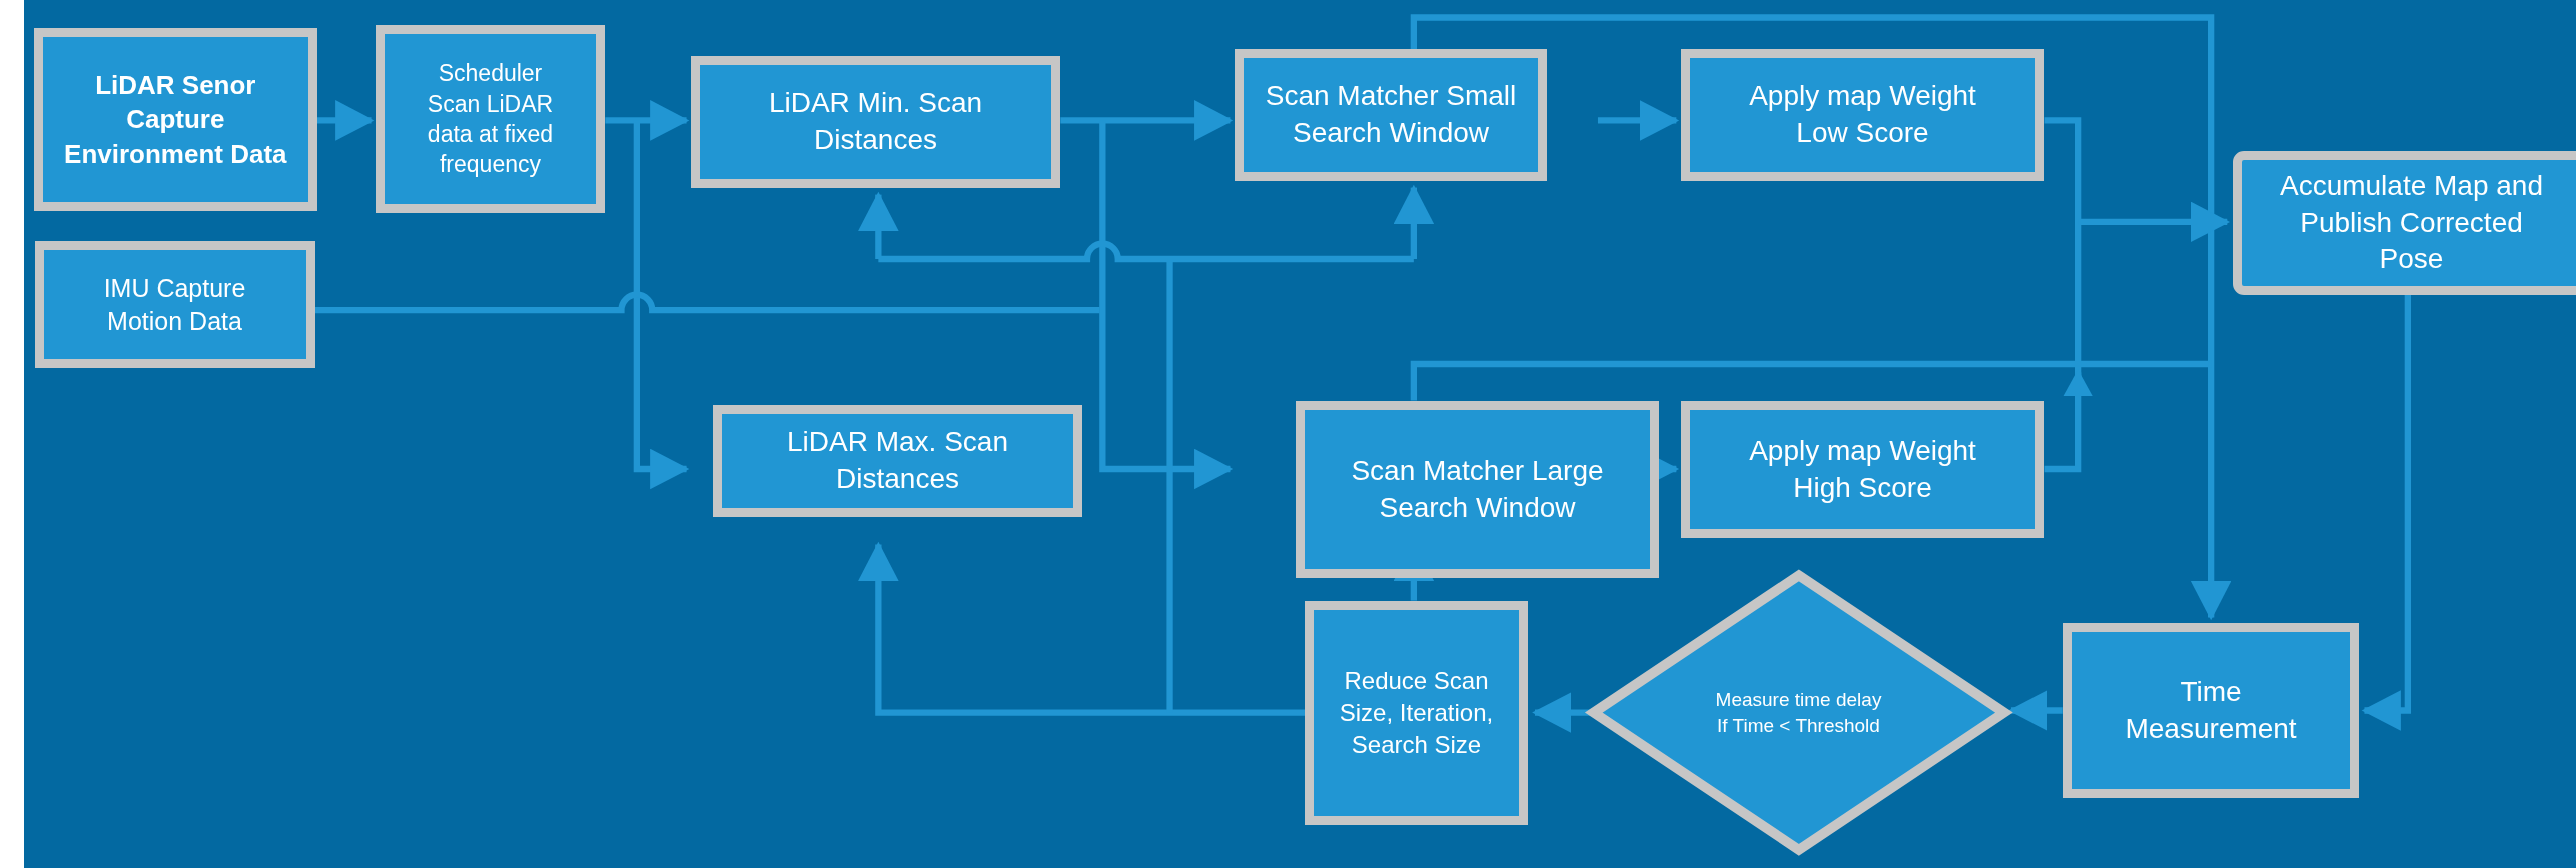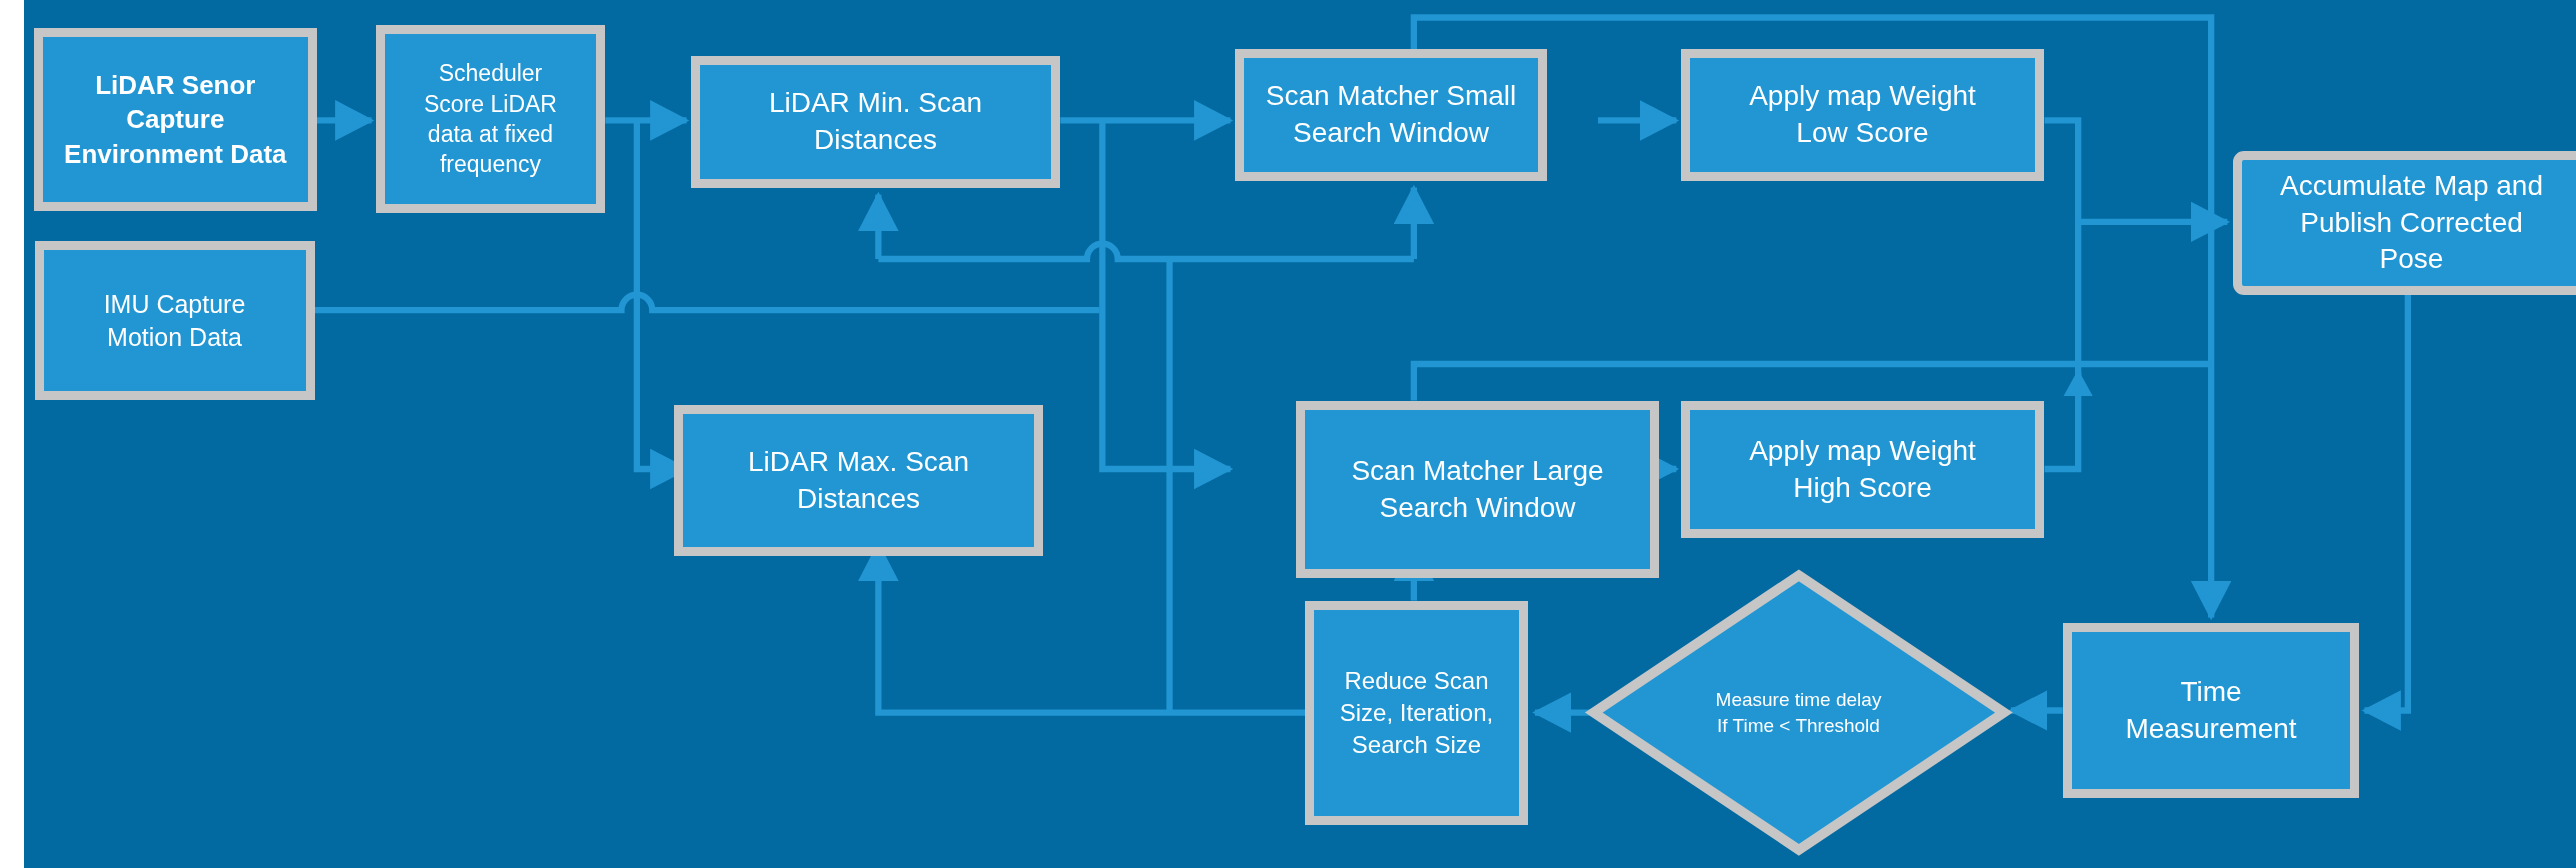--- a/index.html
+++ b/index.html
@@ -106,36 +106,36 @@
   </svg>
 
   <div class="node" style="left:9.8px;top:28px;width:283px;height:183px;">
     <div class="lbl bold fs37">LiDAR Senor
 Capture
 Environment Data</div>
   </div>
 
   <div class="node" style="left:352px;top:25px;width:229px;height:188px;">
     <div class="lbl fs33">Scheduler
-Score LiDAR
+Scan LiDAR
 data at fixed
 frequency</div>
   </div>
 
   <div class="node" style="left:667px;top:56px;width:369px;height:132px;">
     <div class="lbl">LiDAR Min. Scan
 Distances</div>
   </div>
 
-  <div class="node" style="left:10.5px;top:241px;width:280px;height:159px;">
+  <div class="node" style="left:10.5px;top:241px;width:280px;height:127px;">
     <div class="lbl fs36">IMU Capture
 Motion Data</div>
   </div>
 
-  <div class="node" style="left:650px;top:405px;width:369px;height:151px;">
+  <div class="node" style="left:689px;top:405px;width:369px;height:112px;">
     <div class="lbl">LiDAR Max. Scan
 Distances</div>
   </div>
 
   <div class="node" style="left:1211px;top:49px;width:312px;height:132px;">
     <div class="lbl">Scan Matcher Small
 Search Window</div>
   </div>
 
   <div class="node" style="left:1272px;top:401px;width:363px;height:177px;">

